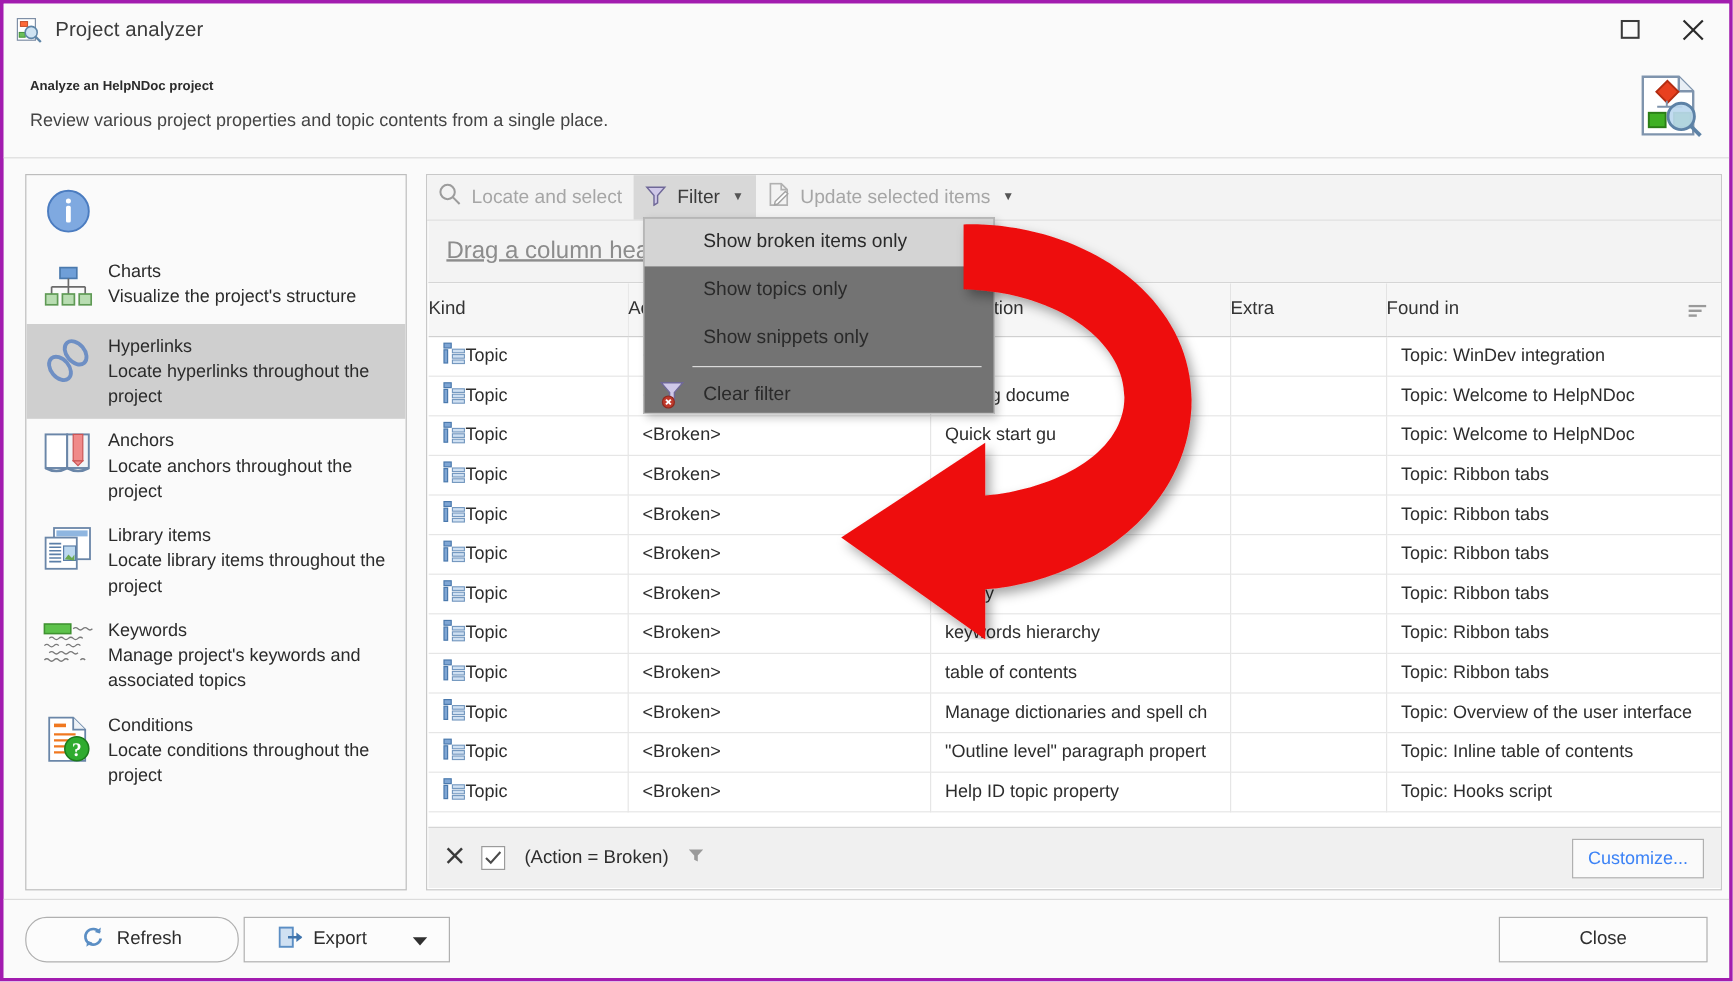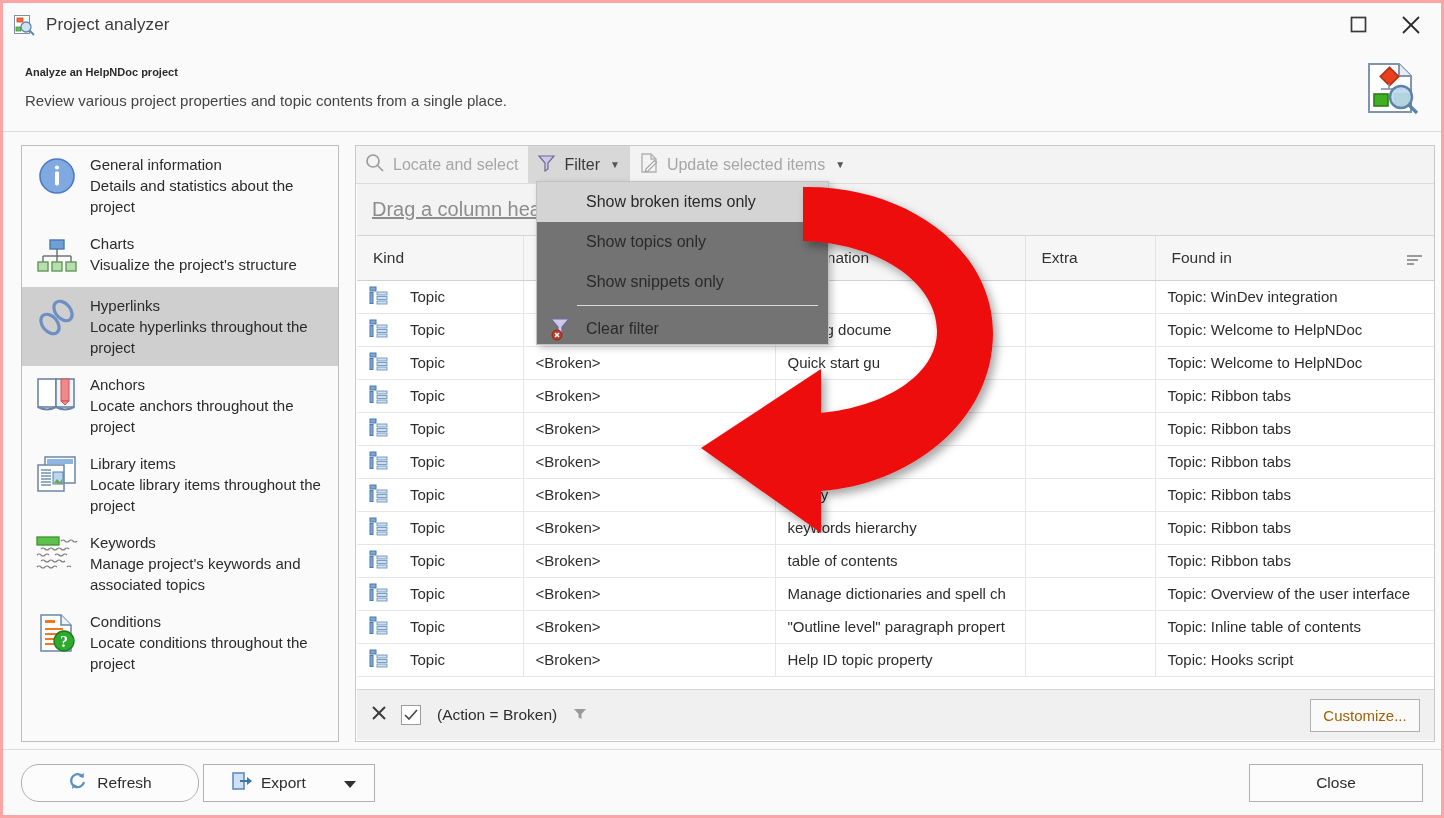--- a/index.html
+++ b/index.html
@@ -7,21 +7,21 @@
     margin: 0; padding: 0;
     width: 1444px; height: 818px;
     font-family: "Liberation Sans", sans-serif;
     background: #ffffff;
     overflow: hidden;
   }
   #window {
     position: relative;
     width: 1444px; height: 818px;
     background: #fafafa;
-    border: 3px solid #fca5a5;
+    border: 3px solid #a21caf;
     overflow: hidden;
   }
 
   
   #titlebar {
     position: absolute; left: 0; top: 0;
     width: 1438px; height: 43px;
     background: #fafafa;
     display: flex; align-items: center;
   }
@@ -135,37 +135,37 @@
   table.gt { border-collapse: collapse; width: 1077px; table-layout: fixed; }
   table.gt th {
     height: 44px;
     background: #f6f6f6;
     border-bottom: 1px solid #d0d0d0;
     border-right: 1px solid #e3e3e3;
     font-weight: normal;
     font-size: 15.5px;
     color: #333;
     text-align: left;
-    padding-left: 16px;
+    padding-left: 0;
     vertical-align: middle;
     position: relative;
   }
   table.gt td {
     height: 33px;
     border-bottom: 1px solid #e6e6e6;
     border-right: 1px solid #e6e6e6;
     font-size: 15px;
     color: #2d2d2d;
     padding-left: 12px;
     vertical-align: middle;
     overflow: hidden;
     white-space: nowrap;
   }
   td.kind { padding-left: 10px; }
-  .kindwrap { display: flex; align-items: center; gap: 22px; }
+  .kindwrap { display: flex; align-items: center; gap: 0; }
   td.broken { color: #e8000d; }
   .c-kind  { width: 166px; }
   .c-act   { width: 252px; }
   .c-dest  { width: 250px; }
   .c-extra { width: 130px; }
   .c-found { width: 279px; border-right: none !important; }
   .sortglyph { position: absolute; right: 12px; top: 17px; }
 
   
   #filterbar {
@@ -180,21 +180,21 @@
     margin-left: 14px; width: 20px; height: 20px;
     border: 1px solid #9b9b9b; background: #fff;
     display: flex; align-items: center; justify-content: center;
   }
   #fb-expr { margin-left: 16px; font-size: 15.5px; color: #2d2d2d; }
   #fb-funnel { margin-left: 16px; }
   #fb-customize {
     position: absolute; right: 14px; top: 9px;
     width: 110px; height: 33px;
     border: 1px solid #b0b0b0; background: #fafafa;
-    font-size: 15px; color: #a16207;
+    font-size: 15px; color: #3b82f6;
     display: flex; align-items: center; justify-content: center;
   }
 
   
   #bottombar {
     position: absolute; left: 0; bottom: 0;
     width: 1438px; height: 66px;
     background: #fafafa;
     border-top: 1px solid #dcdcdc;
   }
@@ -296,24 +296,20 @@
 
   <div id="sidebar">
 
     <div class="side-item">
       <span class="side-ico">
         <svg width="40" height="40" viewBox="0 0 40 40">
           <circle cx="20" cy="20" r="17" fill="#7fa9e0" stroke="#4b7cc0" stroke-width="1.6"></circle>
           <circle cx="20" cy="11.5" r="2.1" fill="#fff"></circle>
           <rect x="18" y="15.5" width="4" height="14" rx="1.4" fill="#fff"></rect>
         </svg>
-      </span>
-      <span class="side-txt">
-        <div class="side-title">General information</div>
-        <div class="side-desc">Details and statistics about the project</div>
       </span>
     </div>
 
     <div class="side-item">
       <span class="side-ico">
         <svg width="40" height="40" viewBox="0 0 40 40">
           <rect x="13" y="5" width="14" height="9" fill="#6f9fd8" stroke="#4a79ad" stroke-width="1.4"></rect>
           <line x1="20" y1="14" x2="20" y2="21" stroke="#6b6b6b" stroke-width="1.4"></line>
           <line x1="6" y1="21" x2="34" y2="21" stroke="#6b6b6b" stroke-width="1.4"></line>
           <line x1="6" y1="21" x2="6" y2="27" stroke="#6b6b6b" stroke-width="1.4"></line>

